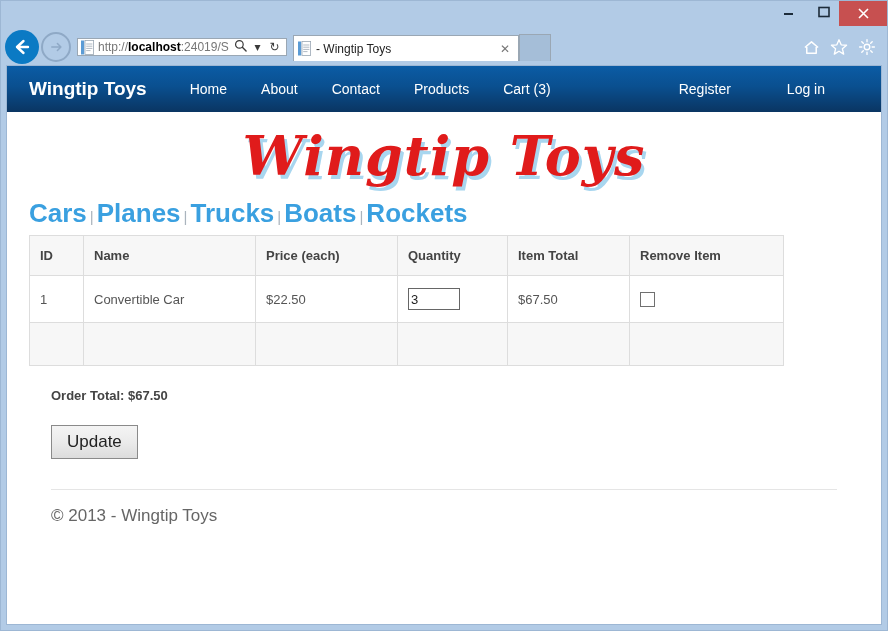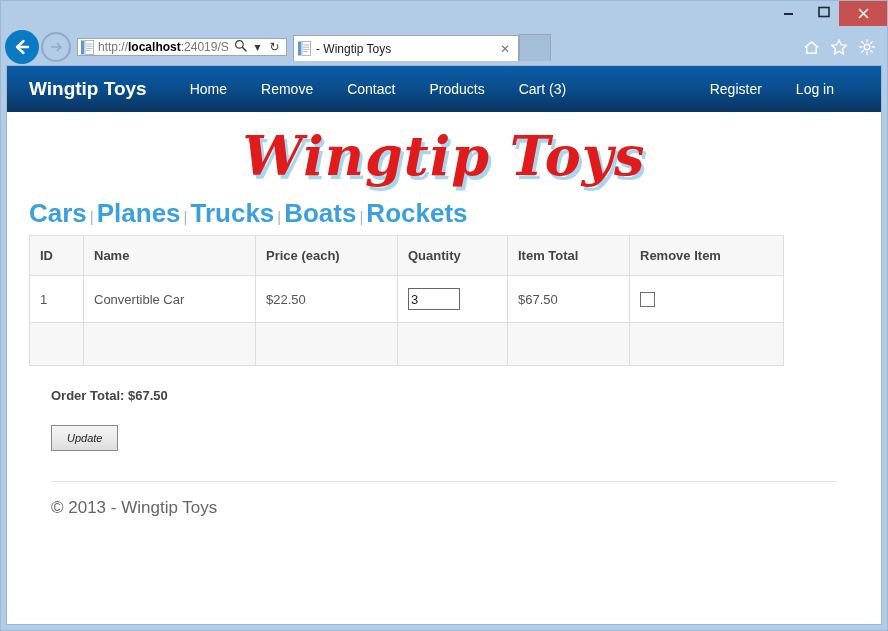--- a/index.html
+++ b/index.html
@@ -223,21 +223,22 @@
     color: #ffffff;
     font-size: 14px;
     padding: 0 17px;
     white-space: nowrap;
     cursor: pointer;
   }
   .nav-right {
     margin-left: auto;
     display: flex;
     align-items: center;
-    padding-right: 30px;
+    padding-right: 39px;
+    gap: 22px;
   }
 
   
   .content {
     padding: 0 22px;
   }
   .logo-wrap {
     text-align: center;
     padding-top: 12px;
     height: 72px;
@@ -342,25 +343,24 @@
     font-size: 13px;
     font-weight: bold;
     color: #444;
   }
 
   .update-btn {
     margin: 22px 4px 0 22px;
     background: linear-gradient(to bottom, #f4f4f4 0%, #ebebeb 50%, #dcdcdc 100%);
     border: 1px solid #8a8a8a;
     padding: 6px 15px;
-    font-size: 11px;
+    font-size: 17px;
     font-family: "Liberation Sans", sans-serif;
     color: #222;
     cursor: pointer;
-    font-style: italic;
   }
 
   .footer-rule {
     margin: 30px 22px 0 22px;
     border: none;
     border-top: 1px solid #e5e5e5;
   }
   .footer-text {
     margin: 16px 0 0 22px;
     font-size: 17px;
@@ -461,21 +461,21 @@
       </span>
     </div>
   </div>
 
   <div class="viewport">
 
     <div class="site-nav">
       <div class="brand">Wingtip Toys</div>
       <div class="nav-links">
         <span class="nav-link">Home</span>
-        <span class="nav-link">Remove</span>
+        <span class="nav-link">About</span>
         <span class="nav-link">Contact</span>
         <span class="nav-link">Products</span>
         <span class="nav-link">Cart (3)</span>
       </div>
       <div class="nav-right">
         <span class="nav-link">Register</span>
         <span class="nav-link">Log in</span>
       </div>
     </div>
 

